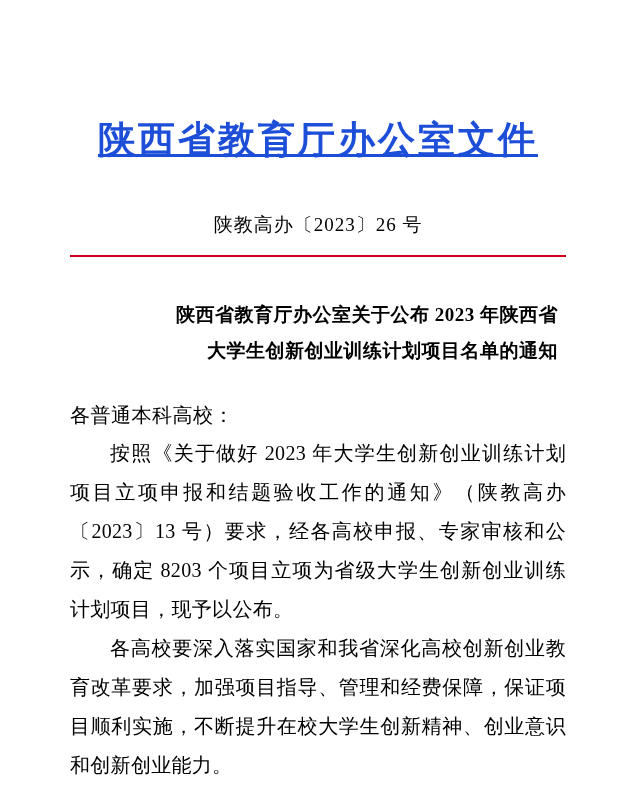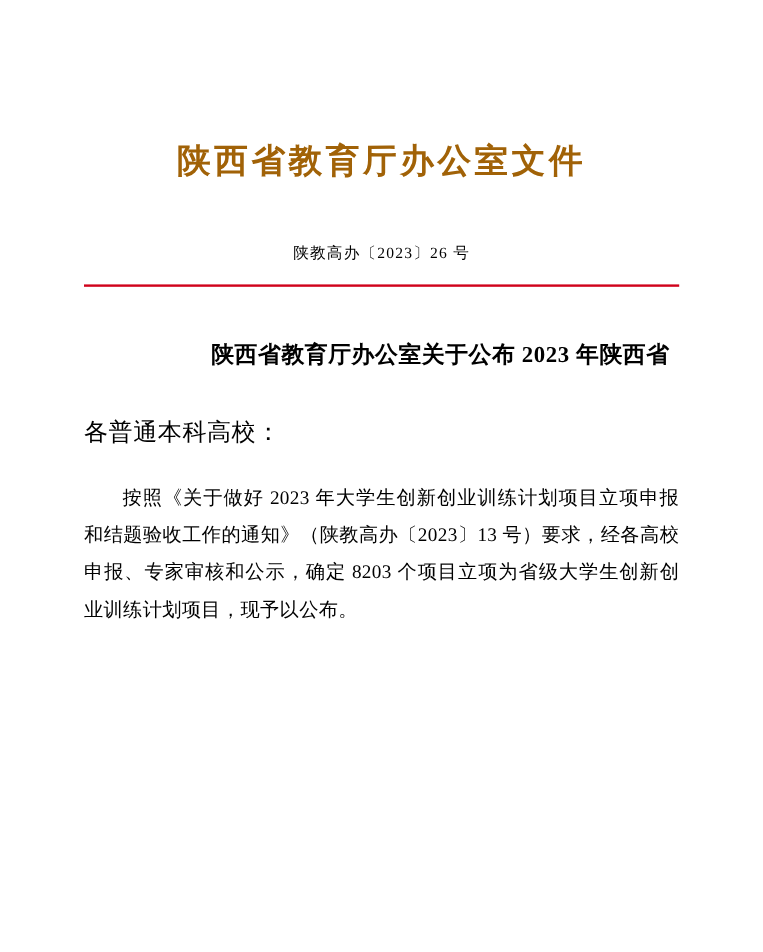--- a/index.html
+++ b/index.html
@@ -17,32 +17,33 @@
   .page {
     position: relative;
     width: 636px;
     height: 793px;
     box-sizing: border-box;
     padding: 0 70px;
   }
   .masthead {
     margin-top: 118px;
     text-align: center;
-    color: #a16207;
-    font-size: 28px;
+    color: #1d4ed8;
+    font-size: 37px;
     font-weight: bold;
     letter-spacing: 3px;
     font-family: "Liberation Serif", "DejaVu Serif", serif;
     line-height: 1.2;
     white-space: nowrap;
+    text-decoration: underline;
   }
   .doc-number {
     margin-top: 50px;
     text-align: center;
-    font-size: 13px;
+    font-size: 19px;
     letter-spacing: 1px;
     color: #000;
   }
   .red-rule {
     margin-top: 17px;
     height: 2px;
     background: #d0021b;
     width: 100%;
   }
   .title {
@@ -57,41 +58,43 @@
   .title .line {
     display: block;
   }
   .salutation {
     margin-top: 28px;
     font-size: 20px;
     letter-spacing: 0.5px;
     line-height: 1.9;
   }
   .body-para {
-    margin-top: 20px;
-    font-size: 16px;
+    margin-top: 0;
+    font-size: 20px;
     line-height: 1.95;
     text-align: justify;
     text-indent: 2em;
     letter-spacing: 0.3px;
   }
 </style>
 </head>
 <body>
 
 <div class="page">
 
   <div class="masthead">陕西省教育厅办公室文件</div>
 
   <div class="doc-number">陕教高办〔2023〕26 号</div>
 
   <div class="red-rule"></div>
 
   <div class="title">
     <span class="line">陕西省教育厅办公室关于公布 2023 年陕西省</span>
+    <span class="line">大学生创新创业训练计划项目名单的通知</span>
   </div>
 
   <div class="salutation">各普通本科高校：</div>
 
   <div class="body-para">按照《关于做好 2023 年大学生创新创业训练计划项目立项申报和结题验收工作的通知》（陕教高办〔2023〕13 号）要求，经各高校申报、专家审核和公示，确定 8203 个项目立项为省级大学生创新创业训练计划项目，现予以公布。</div>
 
+  <div class="body-para">各高校要深入落实国家和我省深化高校创新创业教育改革要求，加强项目指导、管理和经费保障，保证项目顺利实施，不断提升在校大学生创新精神、创业意识和创新创业能力。</div>
 
 </div>
 
 </body></html>

